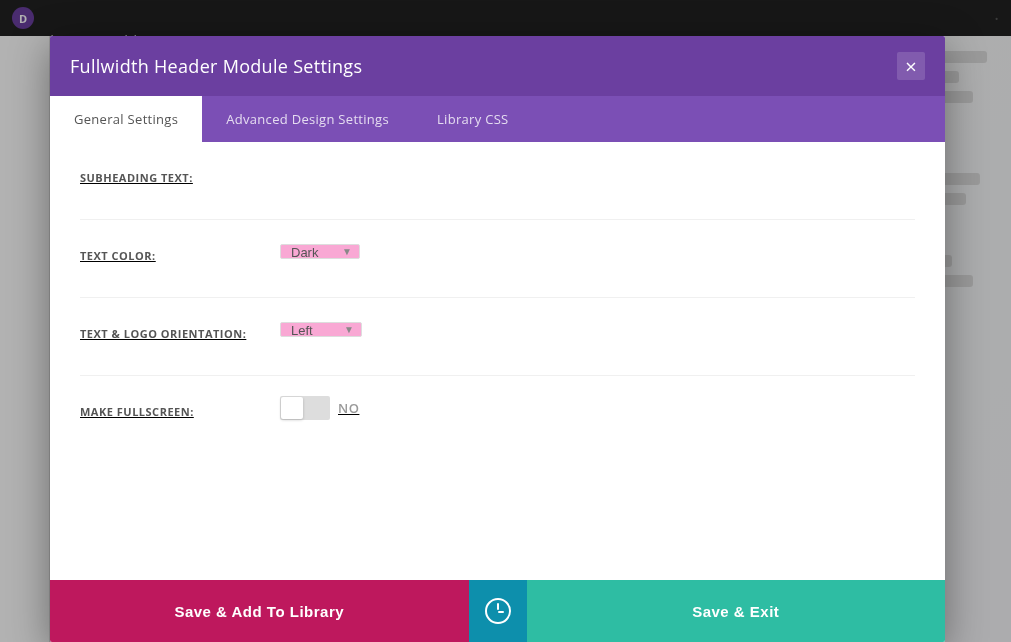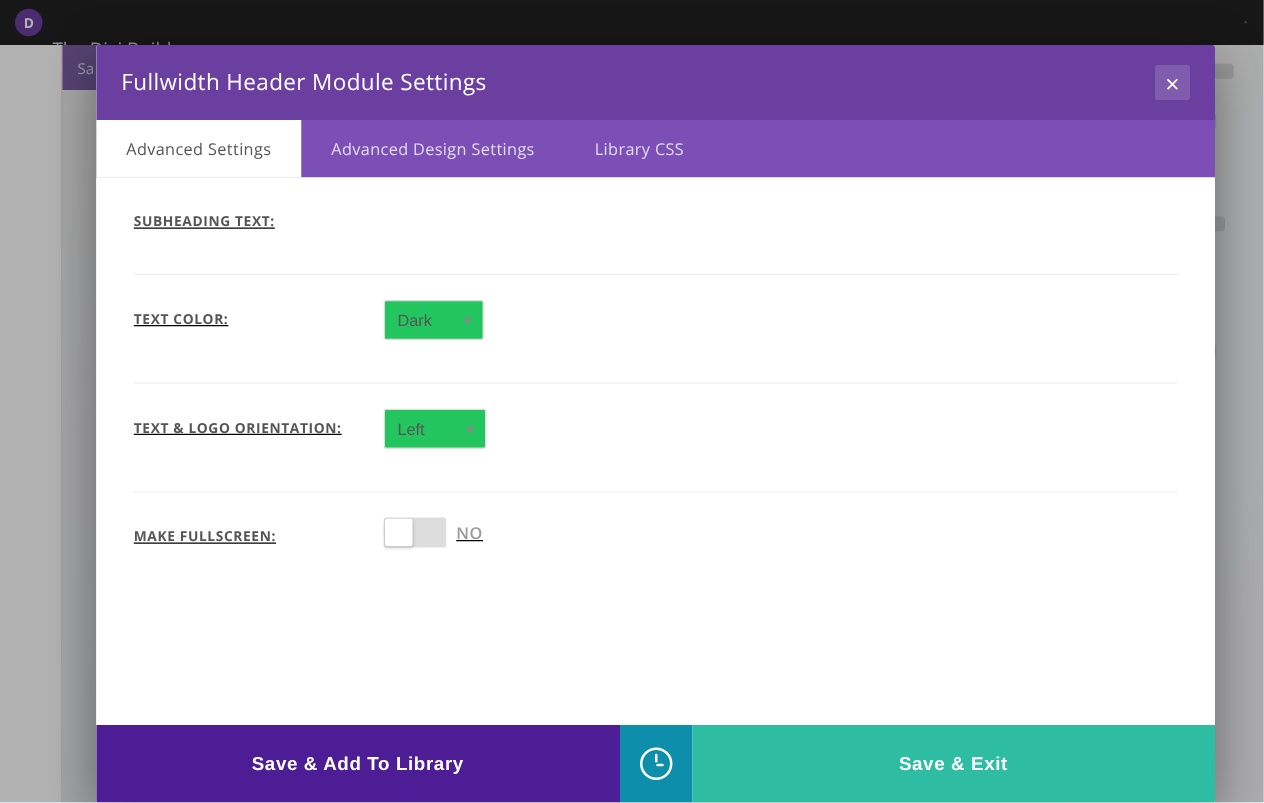--- a/index.html
+++ b/index.html
@@ -106,21 +106,20 @@
       top: 36px;
       left: 50px;
       width: 895px;
       height: 606px;
       background: #fff;
       border-radius: 2px;
       overflow: hidden;
       display: flex;
       flex-direction: column;
       box-shadow: 0 10px 40px rgba(0,0,0,0.4);
-      margin-left: 27px;
     }
 
     
     .modal-header {
       background: #6b3fa0;
       padding: 16px 20px;
       display: flex;
       align-items: center;
       justify-content: space-between;
       flex-shrink: 0;
@@ -228,27 +227,27 @@
       max-width: 540px;
       line-height: 1.5;
     }
 
     .form-select-wrap {
       position: relative;
       display: inline-block;
     }
 
     .form-select {
-      height: 32px;
+      height: 15px;
       border: 1px solid #ddd;
       border-radius: 2px;
       padding: 0 30px 0 10px;
       font-size: 13px;
       color: #555;
-      background: #22c55e;
+      background: #f9a8d4;
       appearance: none;
       outline: none;
       cursor: pointer;
       min-width: 80px;
     }
 
     .select-arrow {
       position: absolute;
       right: 8px;
       top: 50%;
@@ -294,21 +293,21 @@
 
     
     .modal-footer {
       display: flex;
       height: 62px;
       flex-shrink: 0;
     }
 
     .btn-save-library {
       flex: 1;
-      background: #4c1d95;
+      background: #be185d;
       color: #fff;
       border: none;
       font-size: 15px;
       font-weight: 600;
       letter-spacing: 0.5px;
       cursor: pointer;
       display: flex;
       align-items: center;
       justify-content: center;
     }
@@ -407,21 +406,21 @@
 <div class="modal-overlay"></div>
 
 <div class="modal">
 
   <div class="modal-header">
     <span class="modal-title">Fullwidth Header Module Settings</span>
     <div class="modal-close">×</div>
   </div>
 
   <div class="modal-tabs">
-    <div class="tab active">Advanced Settings</div>
+    <div class="tab active">General Settings</div>
     <div class="tab">Advanced Design Settings</div>
     <div class="tab">Library CSS</div>
   </div>
 
   <div class="modal-body">
 
     <div class="form-row">
       <div class="form-label">SUBHEADING TEXT:</div>
     </div>
 

